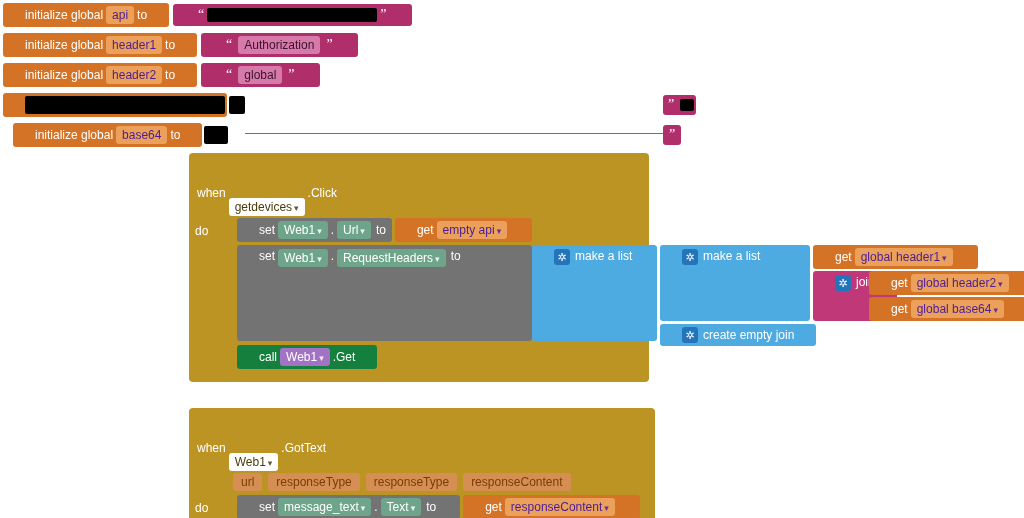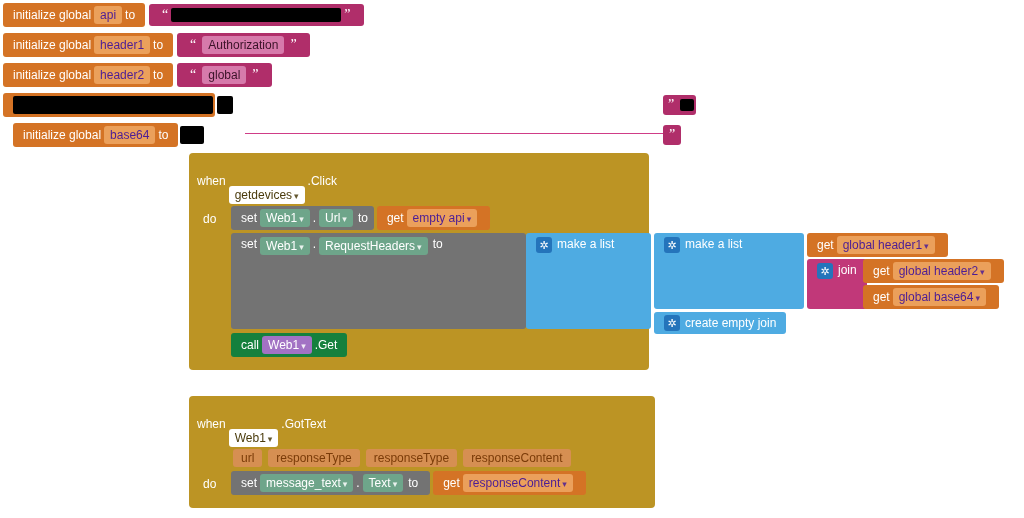--- a/index.html
+++ b/index.html
@@ -11,21 +11,21 @@
     font-size: 12px;
     color: #fff;
     width: 1024px;
     height: 518px;
     overflow: hidden;
   }
   .row { display: flex; align-items: center; margin-bottom: 6px; }
   .block {
     display: inline-flex;
     align-items: center;
-    padding: 3px 10px;
+    padding: 3px 22px;
     border-radius: 3px;
     white-space: nowrap;
   }
   .orange    { background: #d47325; }
   .green     { background: #737373; }
   .magenta   { background: #b02e6a; }
   .magenta2  { background: #c13879; }
   .purple    { background: #15803d; }
   .skyblue   { background: #4eabe2; }
   .pill {
@@ -54,32 +54,31 @@
     margin-right:5px;
   }
   .event-box {
     position: relative;
     background: #bc9424;
     border-radius: 4px;
   }
   .event-head {
     display: flex;
     align-items: center;
-    padding: 4px 8px 2px 8px;
+    padding: 16px 8px 2px 8px;
   }
   .event-body {
     display: flex;
     align-items: flex-start;
   }
   .do-col {
-    width: 34px;
+    width: 48px;
     min-width: 34px;
     color: #fff;
     padding: 6px 4px 4px 6px;
-    margin-left: 8px;
   }
   .slot { display: flex; align-items: center; margin-bottom: 3px; }
   .kv { padding-left: 2px; padding-right: 2px; }
 
   .redacted {
     display: inline-block;
     background: #000;
     border-radius: 2px;
     height: 14px;
   }

